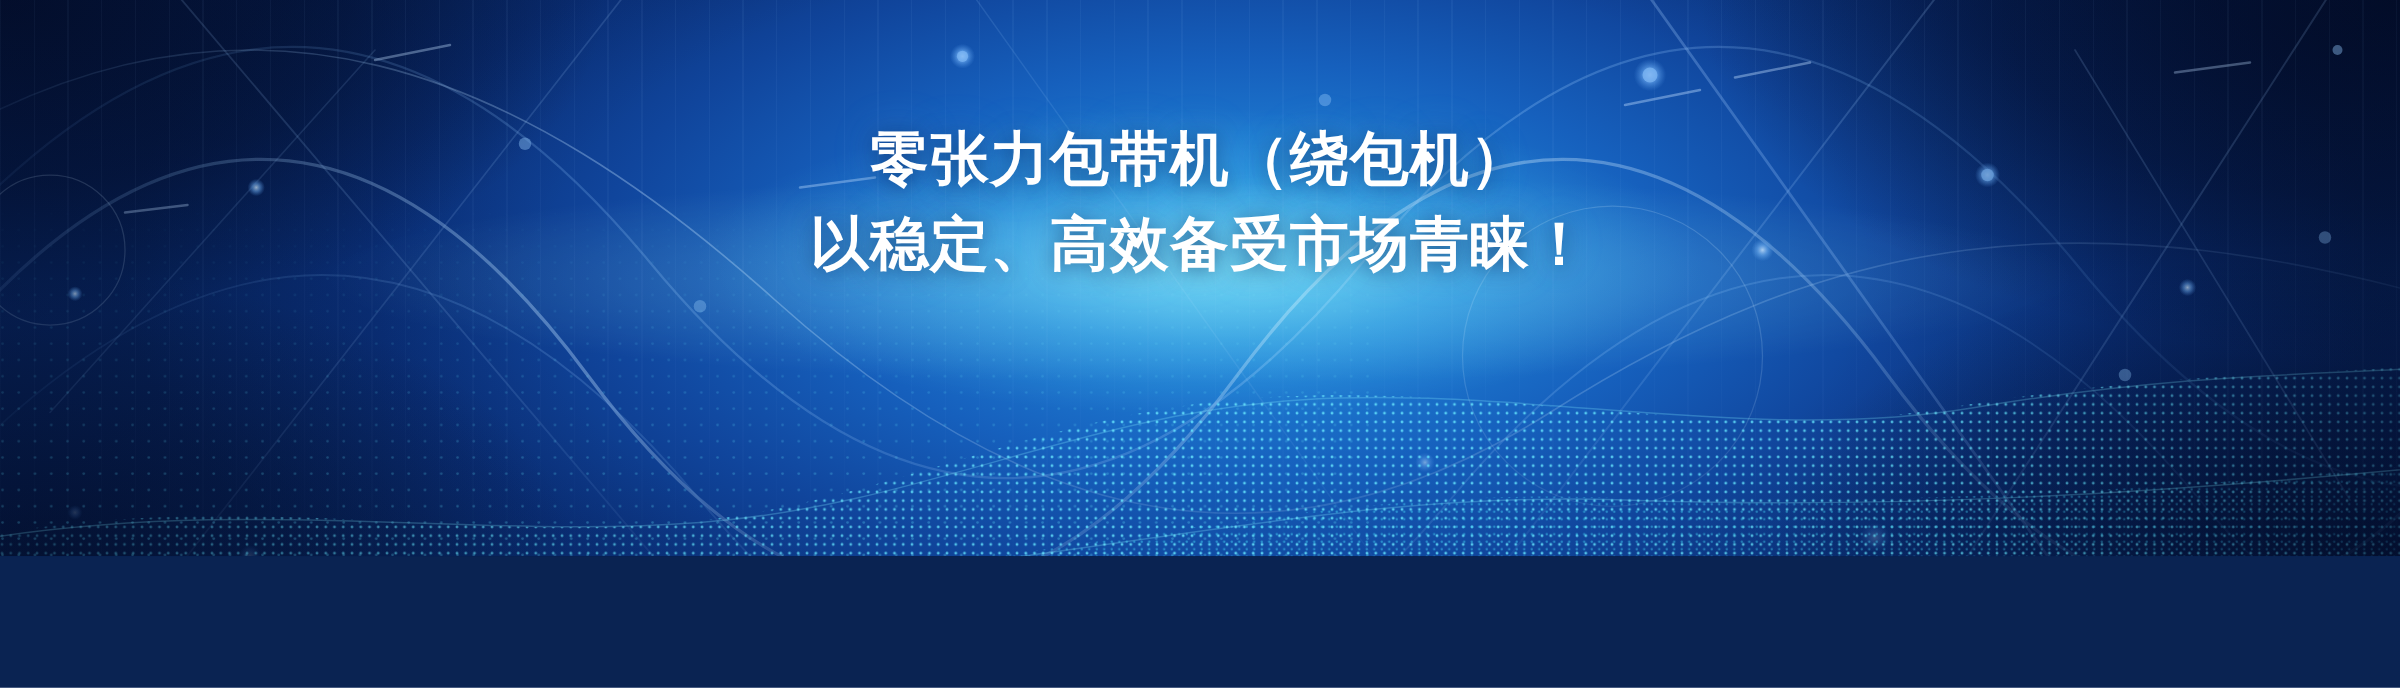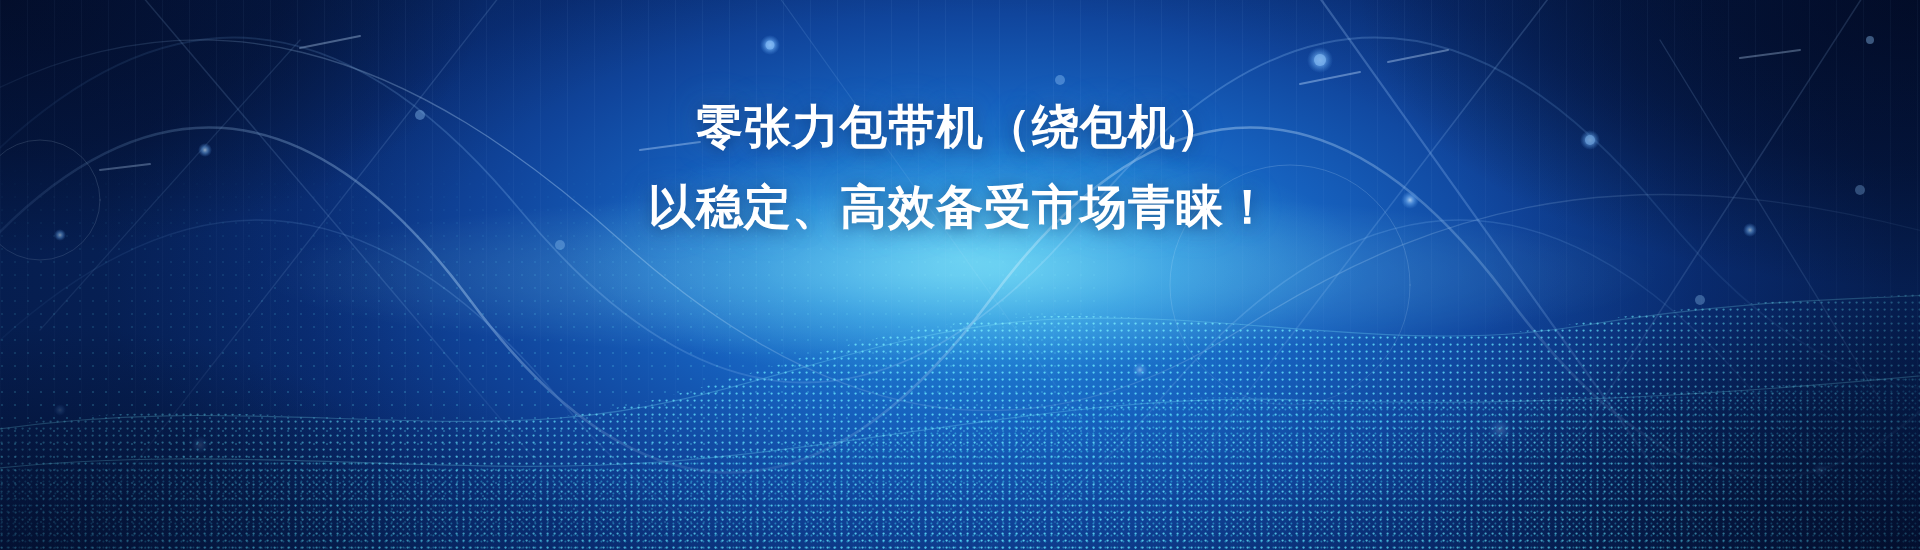--- a/index.html
+++ b/index.html
@@ -2,21 +2,21 @@
 <html><head>
 <meta charset="utf-8">
 <style>
   html,body{margin:0;padding:0;background:#0a2352;}
   body{
     font-family:"Liberation Sans","DejaVu Sans",sans-serif;
     -webkit-font-smoothing:antialiased;
   }
   #banner{
     position:relative;
-    width:1920px;height:550px;
+    width:1920px;height:445px;
     overflow:hidden;
     background:#0b2a63;
   }
   .layer{position:absolute;inset:0;pointer-events:none;}
 
   
   #bg-base{
     background:
       radial-gradient(ellipse 900px 430px at 52% 48%, #2f9fe0 0%, #1f7fd4 18%, #1660bd 38%, #10459c 58%, #0a2f78 78%, #07245e 100%),
       linear-gradient(90deg,#061b48 0%,#0d3d8f 28%,#1360b8 50%,#0d3d8f 74%,#05183f 100%);
@@ -60,21 +60,21 @@
   #headline{
     color:#ffffff;
     font-size:47px;
     font-weight:bold;
     line-height:1.32;
     text-align:center;
     letter-spacing:1px;
     text-shadow:0 2px 16px rgba(4,30,80,.55), 0 0 34px rgba(120,200,255,.28);
   }
   #headline .hl{display:block;white-space:nowrap;}
-  #headline .hl2{margin-top:18px;}
+  #headline .hl2{margin-top:6px;}
   #subtitle{
     margin-top:30px;
     color:#ffffff;
     font-size:19.5px;
     font-weight:400;
     line-height:2.08;
     text-align:center;
     letter-spacing:.4px;
     text-shadow:0 1px 9px rgba(4,28,76,.65);
   }

